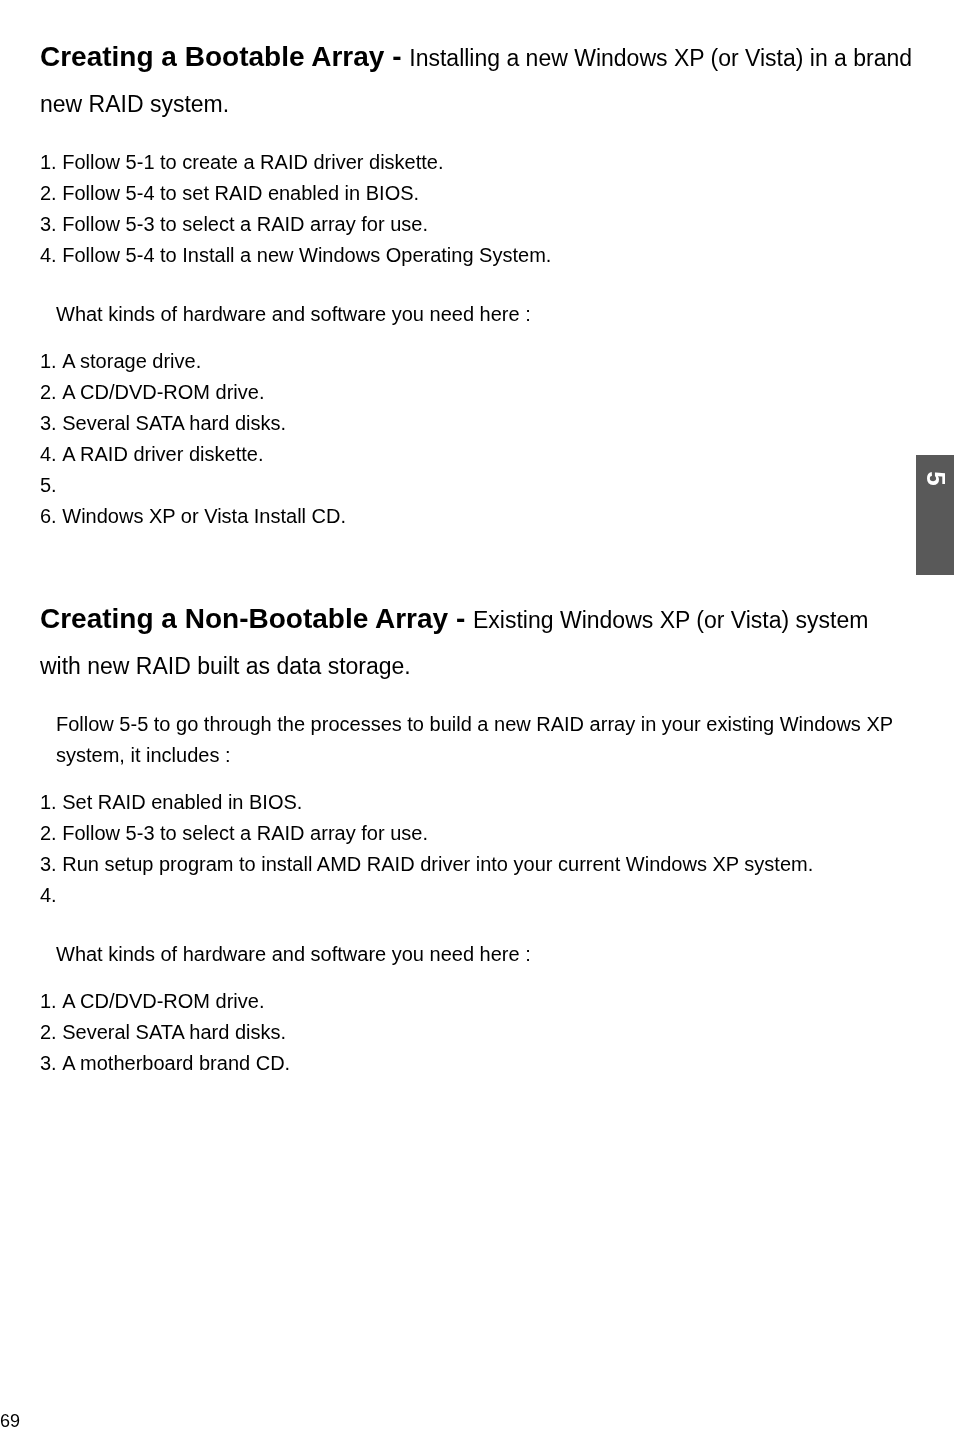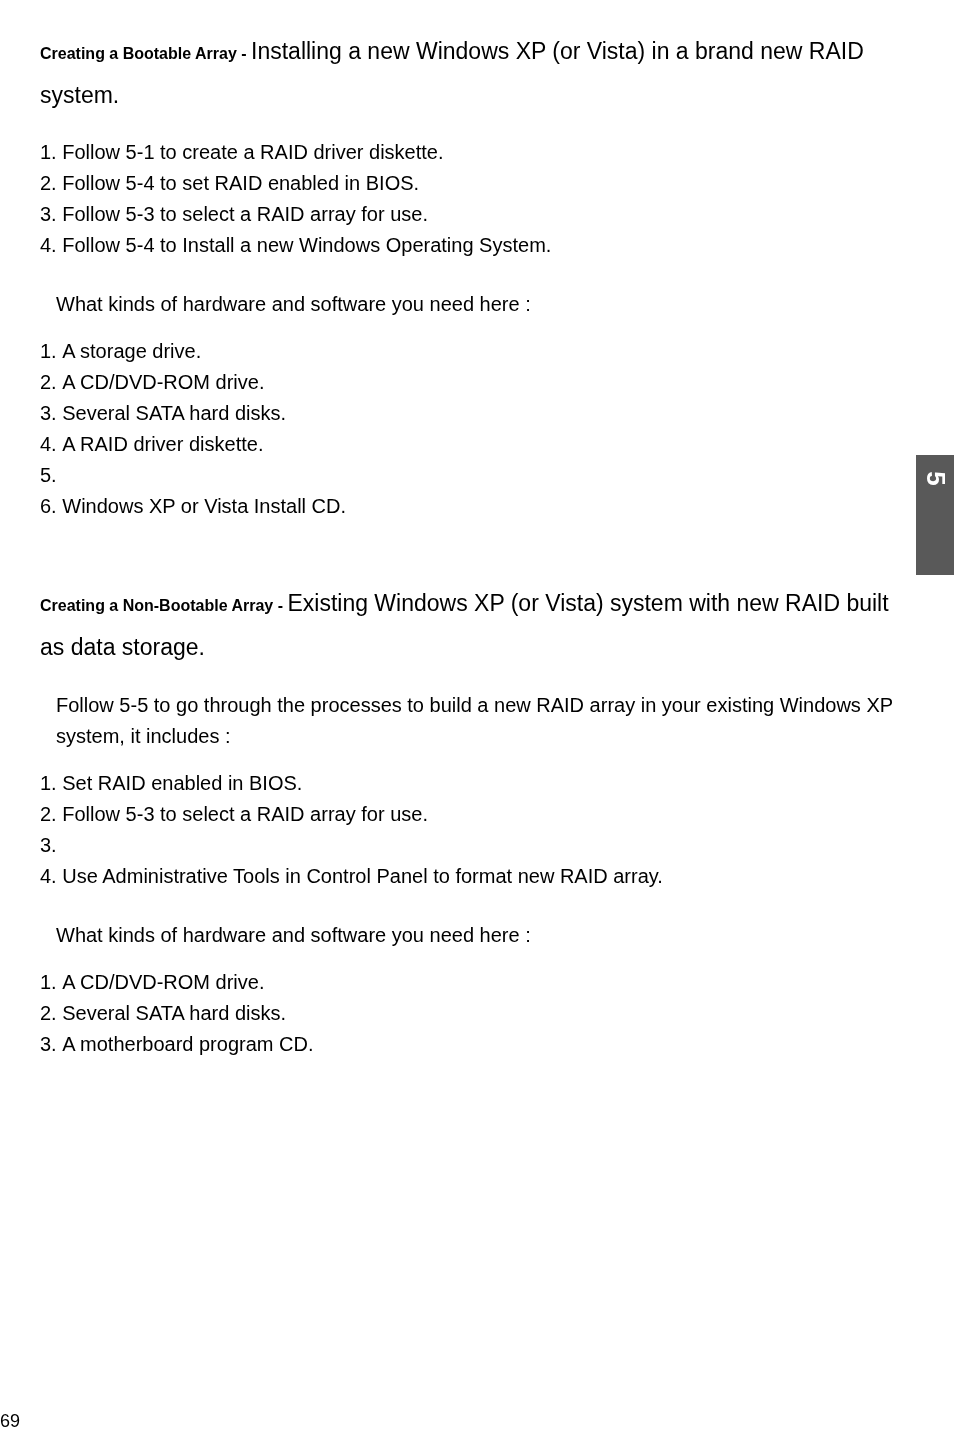--- a/index.html
+++ b/index.html
@@ -16,21 +16,21 @@
     box-sizing: border-box;
     padding: 30px 40px 0 40px;
   }
   .section-heading {
     font-size: 23px;
     line-height: 1.9;
     margin: 0 0 20px 0;
   }
   .section-heading .bold-lead {
     font-weight: bold;
-    font-size: 16px;
+    font-size: 28px;
   }
   .body-text {
     font-size: 20px;
     line-height: 1.55;
     margin: 16px;
   }
   .list {
     margin: 0 0 28px 0;
   }
   .list-item {
@@ -140,37 +140,37 @@
     <div class="list-item">
         <span class="num">1. </span>
         <span>Set RAID enabled in BIOS.</span>
       </div>
     <div class="list-item">
         <span class="num">2. </span>
         <span>Follow 5-3 to select a RAID array for use.</span>
       </div>
     <div class="list-item">
         <span class="num">3. </span>
+        <span>Run setup program to install AMD RAID driver into your current Windows XP system.</span>
       </div>
     <div class="list-item">
         <span class="num">4. </span>
-        <span>Use Administrative Tools in Control Panel to format new RAID array.</span>
       </div>
   </div>
 
   <p class="body-text">What kinds of hardware and software you need here :</p>
   <div class="list">
     <div class="list-item">
         <span class="num">1. </span>
         <span>A CD/DVD-ROM drive.</span>
       </div>
     <div class="list-item">
         <span class="num">2. </span>
         <span>Several SATA hard disks.</span>
       </div>
     <div class="list-item">
         <span class="num">3. </span>
-        <span>A motherboard program CD.</span>
+        <span>A motherboard brand CD.</span>
       </div>
   </div>
 
   <div class="page-number">69</div>
 </div>
 
 </body></html>

